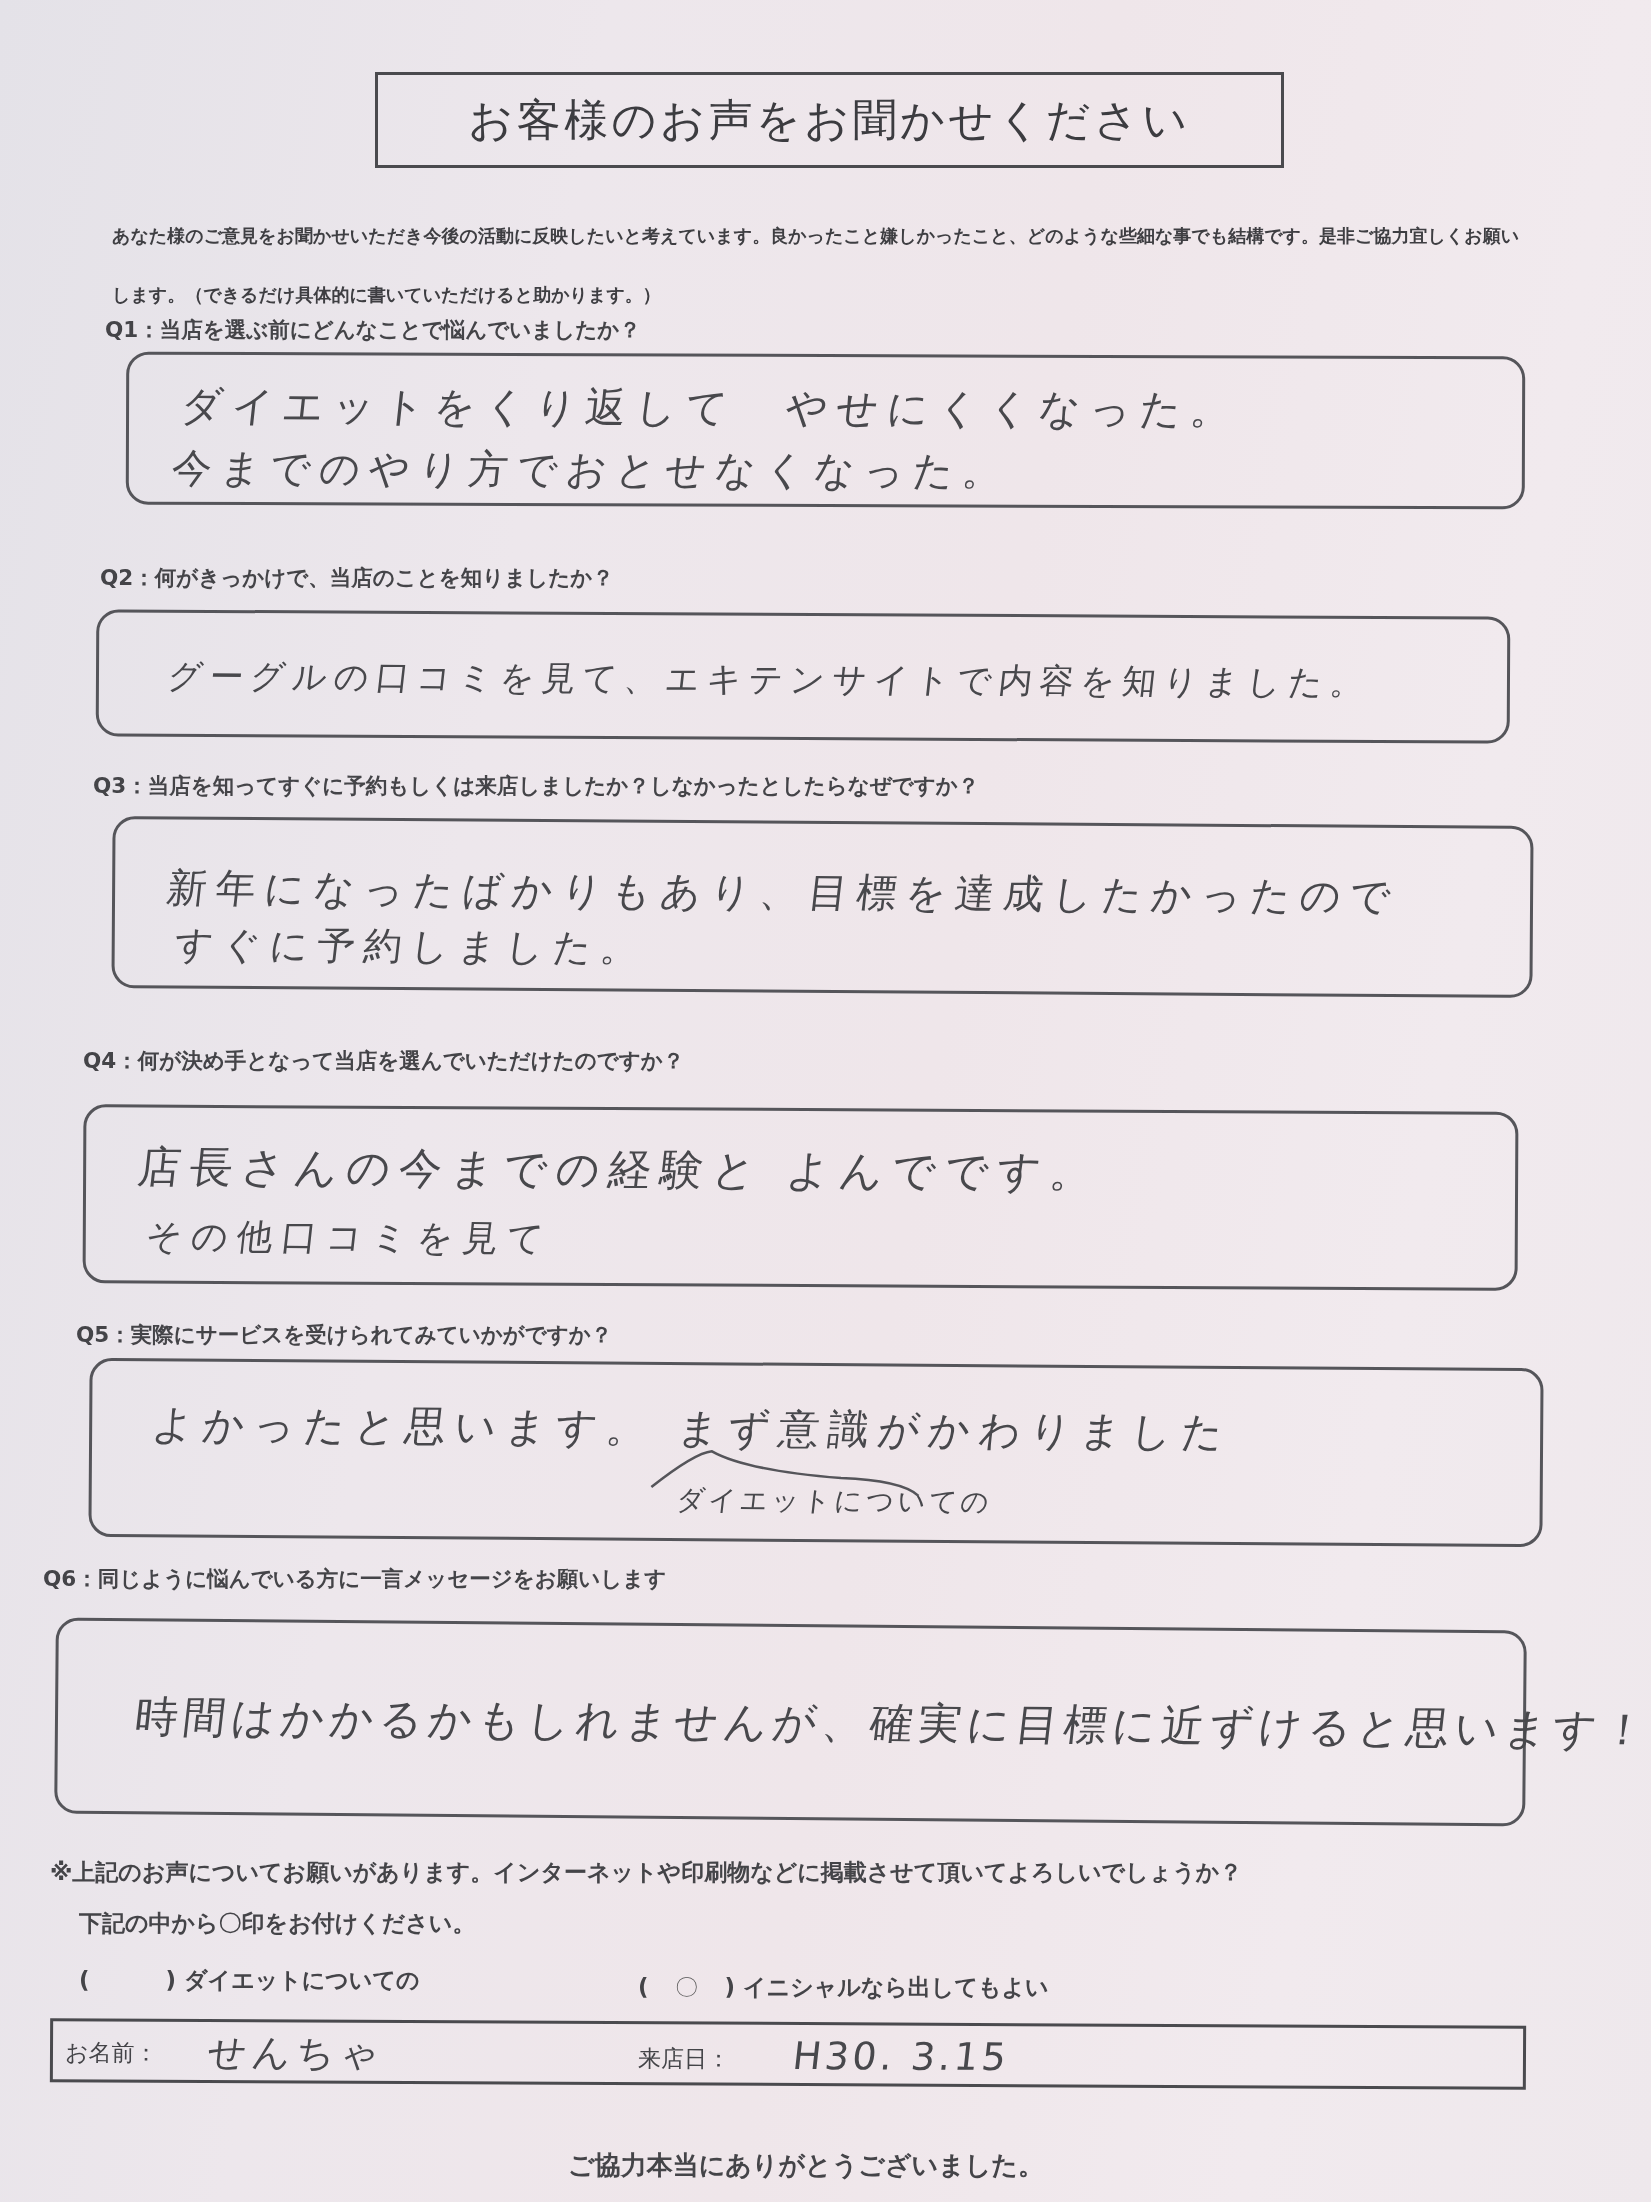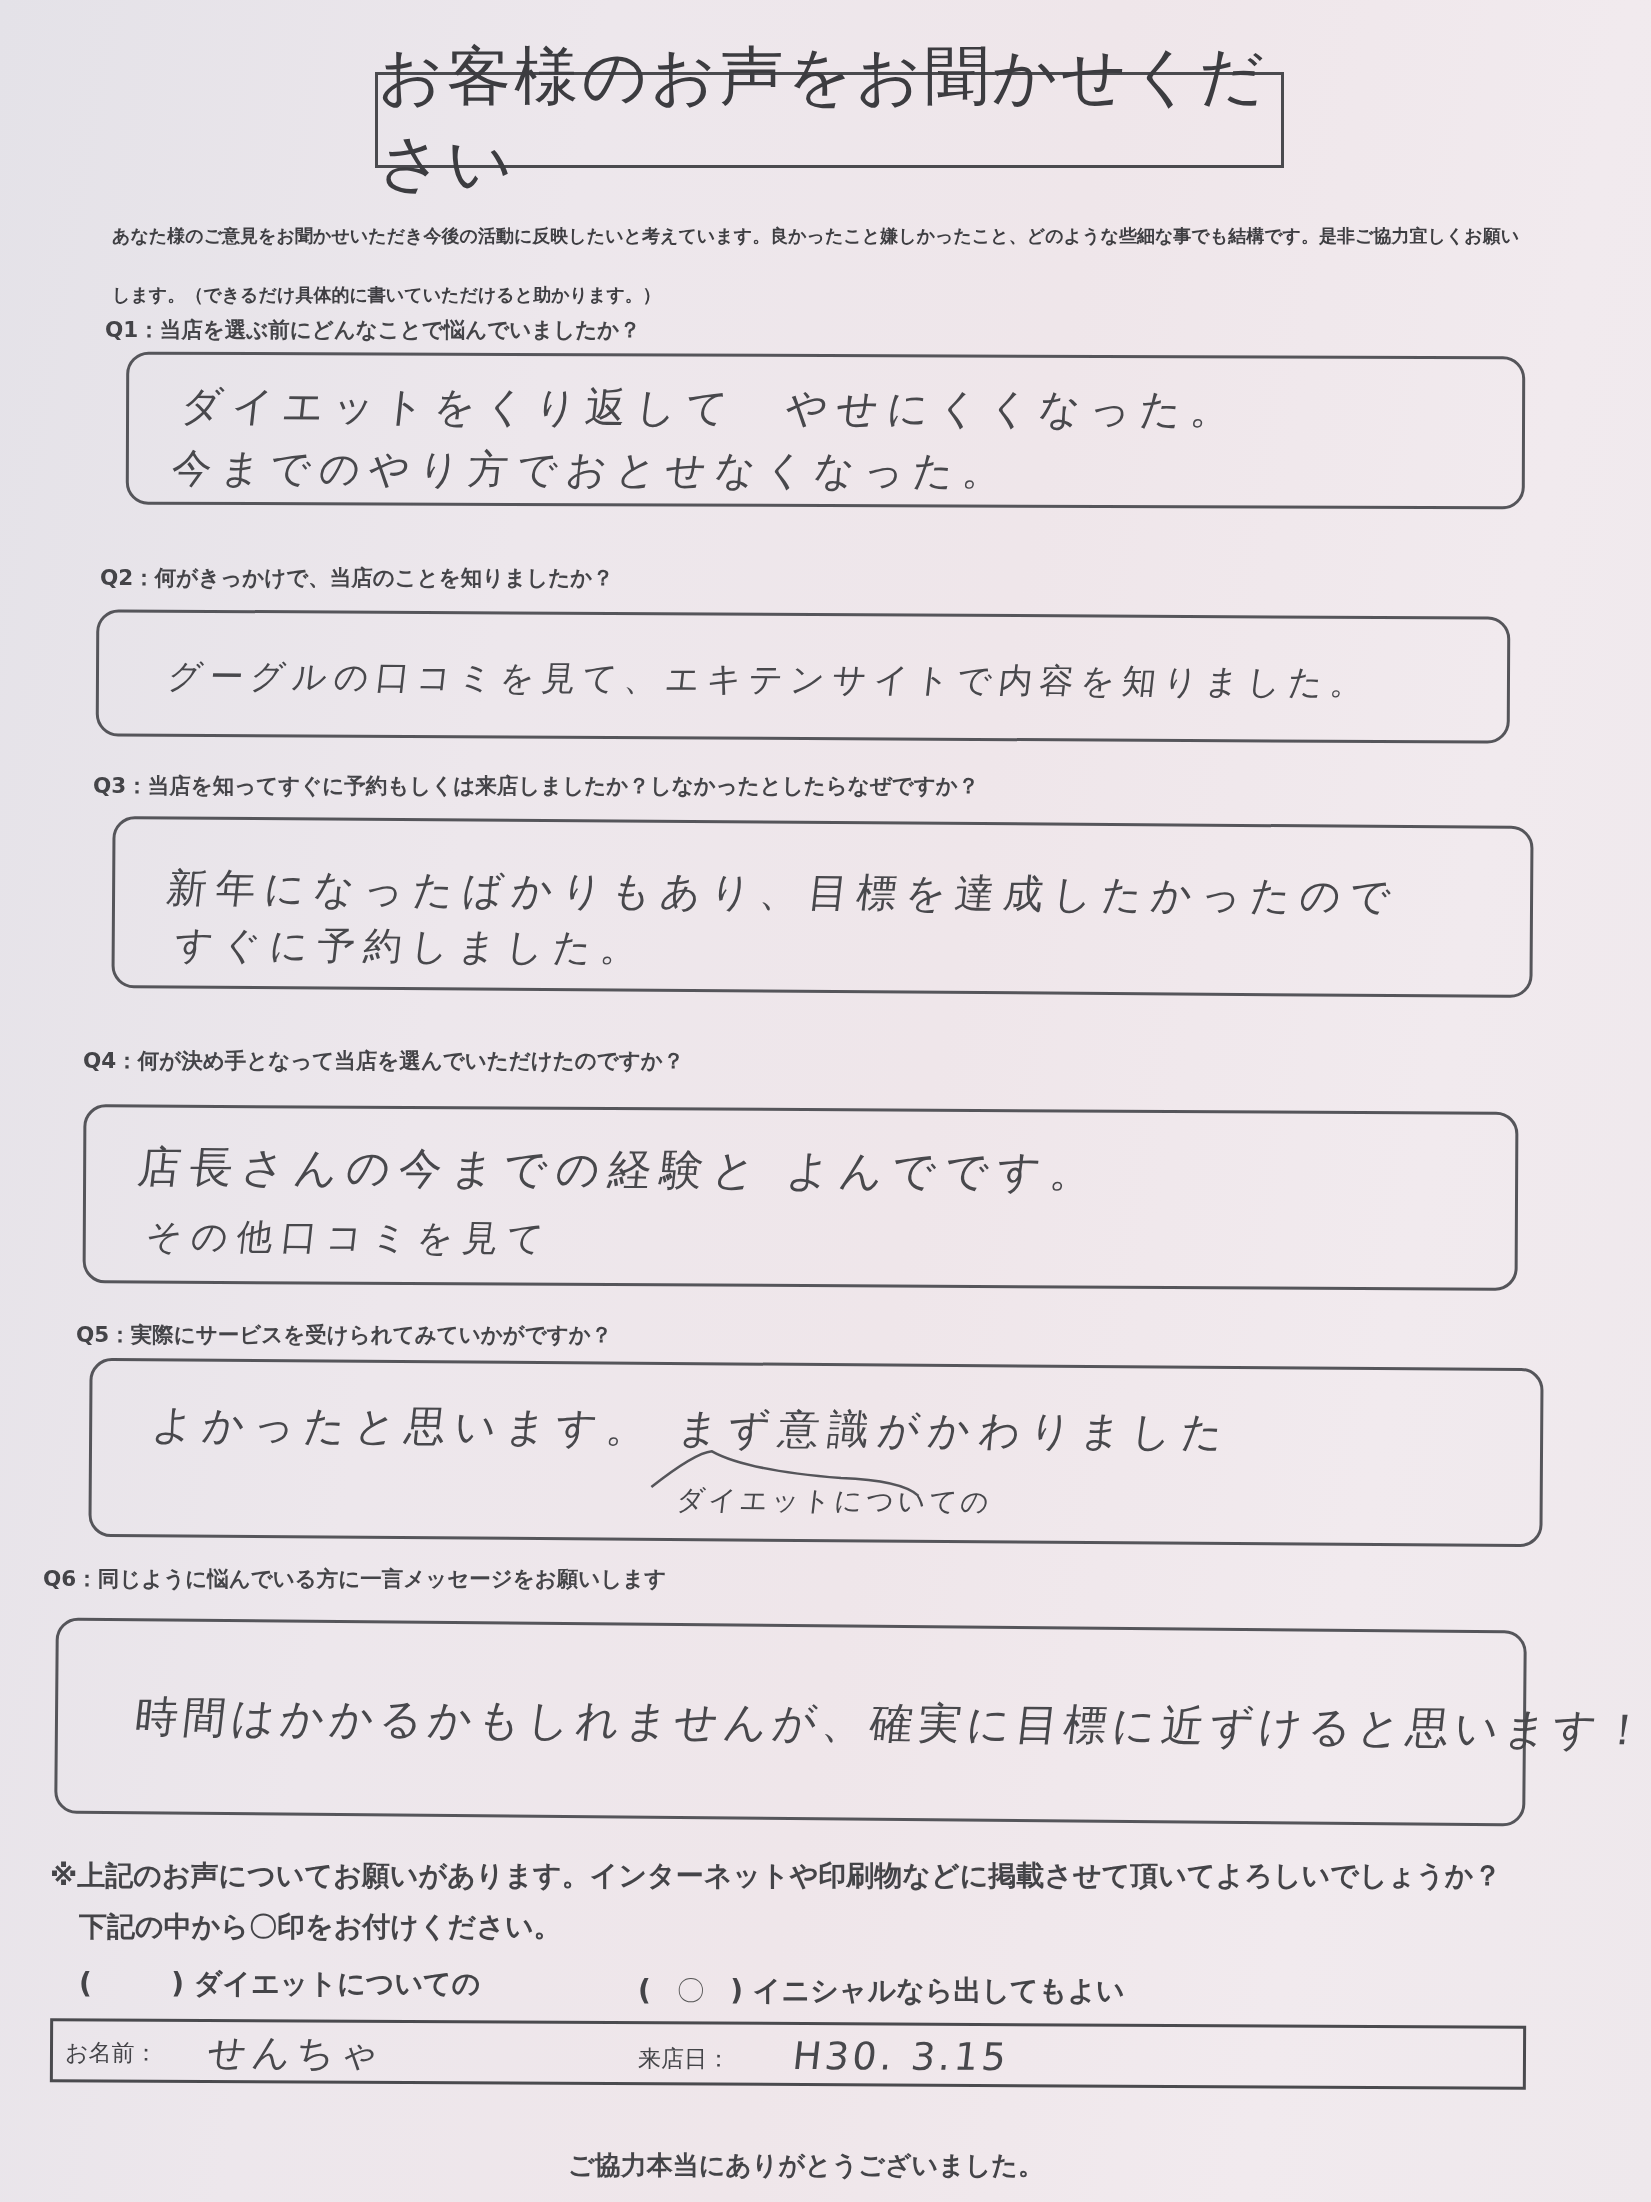--- a/index.html
+++ b/index.html
@@ -7,40 +7,40 @@
       width: 1652px; height: 2203px; position: relative; overflow: hidden;
       background: linear-gradient(100deg, #e4e2e8 0%, #ede7ec 30%, #efe6ea 55%, #f1eaee 80%, #eee8ec 100%);
       font-family: "DejaVu Sans", "Liberation Sans", sans-serif;
       color: #3a3a3c;
     }
     .title-box {
       position: absolute; left: 375px; top: 72px; width: 909px; height: 96px;
       border: 3.4px solid #4a4a4e; box-sizing: border-box;
       display: flex; align-items: center; justify-content: center;
     }
-    .title-box span { font-size: 64px; color: #3c3c40; letter-spacing: 3.4px; }
+    .title-box span { font-size: 44px; color: #3c3c40; letter-spacing: 3.4px; }
     .intro {
       position: absolute; left: 112px; top: 206px; width: 1411px;
       font-size: 18px; font-weight: bold; line-height: 59px; color: #3e3e42;
     }
     .q-label {
       position: absolute; font-size: 21.5px; font-weight: bold; color: #444448;
       white-space: nowrap;
     }
     .answer-box {
       position: absolute; border: 3.4px solid #55555a; border-radius: 22.4px;
       box-sizing: border-box;
     }
     .hw {
       position: absolute; font-family: "DejaVu Sans", sans-serif;
       color: #48484c; font-weight: normal; white-space: nowrap;
       letter-spacing: 8.6px; transform: skewX(-6deg);
     }
     .note {
-      position: absolute; font-size: 28px; font-weight: bold; color: #444448; white-space: nowrap;
+      position: absolute; font-size: 23px; font-weight: bold; color: #444448; white-space: nowrap;
     }
     .info-box {
       position: absolute; left: 50px; top: 2022px; width: 1476px; height: 64px;
       border: 3.4px solid #4a4a4e; box-sizing: border-box; transform: rotate(0.3deg);
     }
     .info-label { position: absolute; font-size: 23px; font-weight: normal; color: #444448; }
     .footer { position: absolute; left: 0; width: 1612px; top: 2148px; text-align: center;
       font-size: 26px; font-weight: bold; color: #444448; }
   </style>
 </head>

